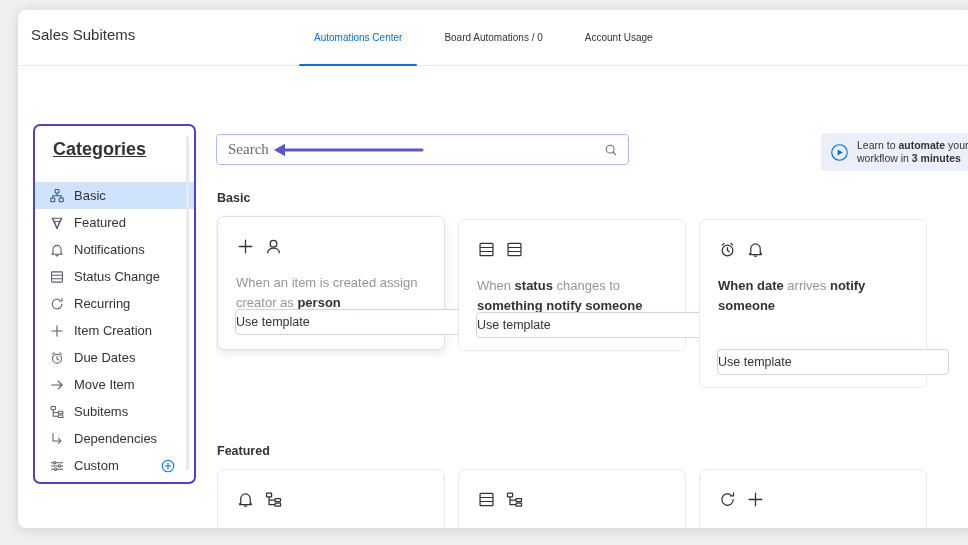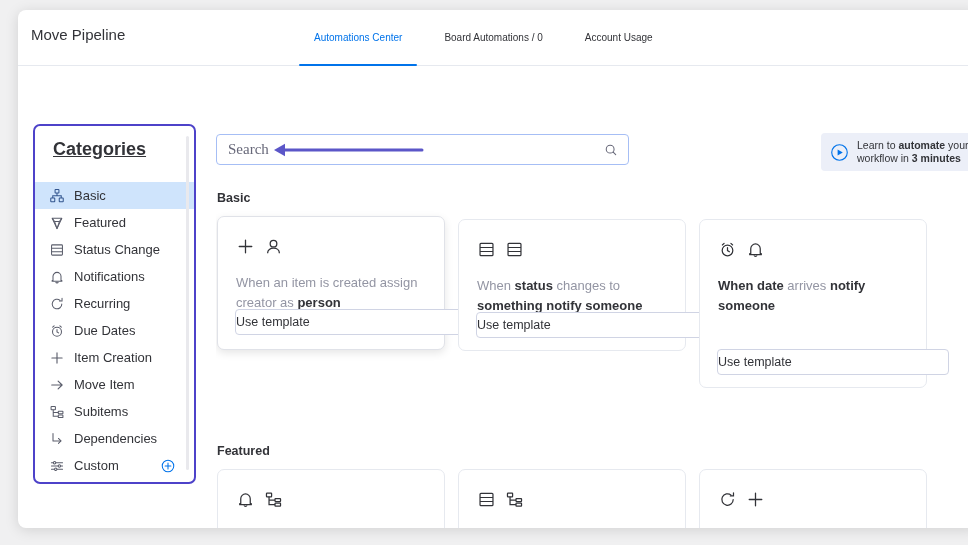--- a/index.html
+++ b/index.html
@@ -297,21 +297,21 @@
   #card-b0 .use-template { left: 17px; width: 240px; bottom: 14px; }
   #card-b1 .use-template { width: 232px; }
   #card-b2 .use-template { width: 232px; }
 </style>
 </head>
 <body>
 
 <div class="modal">
 
   <div class="header">
-    <div class="board-title">Move Pipeline</div>
+    <div class="board-title">Sales Subitems</div>
 
     <div class="tabs">
       <div class="tab active">Automations Center</div>
       <div class="tab">Board Automations / 0</div>
       <div class="tab">Account Usage</div>
     </div>
 
   </div>
 
   <div class="body-wrap">
@@ -338,66 +338,66 @@
               <svg viewBox="0 0 20 20" fill="none" stroke="currentColor" stroke-width="1.3" stroke-linejoin="round">
                 <path d="M4 4h12l-6 13L4 4z"></path>
                   <path d="M4 4l3 4.2h6L16 4M7 8.2L10 17l3-8.8"></path>
               </svg>
             </span>
             <span class="cat-label">Featured</span>
           </li>
 
           <li class="cat-item">
             <span class="cat-icon">
+              <svg viewBox="0 0 20 20" fill="none" stroke="currentColor" stroke-width="1.3" stroke-linejoin="round">
+                <path d="M5 14.4V9.2a5 5 0 0 1 10 0v5.2h1.1v1H3.9v-1H5z"></path>
+                <path d="M8.4 16.2a1.7 1.7 0 0 0 3.2 0"></path>
+              </svg>
+            </span>
+            <span class="cat-label">Notifications</span>
+          </li>
+
+          <li class="cat-item">
+            <span class="cat-icon">
               <svg viewBox="0 0 20 20" fill="none" stroke="currentColor" stroke-width="1.3">
                 <rect x="3.2" y="3.6" width="13.6" height="12.8" rx="1"></rect>
                 <path d="M3.2 7.9h13.6M3.2 12.1h13.6"></path>
               </svg>
             </span>
             <span class="cat-label">Status Change</span>
           </li>
 
           <li class="cat-item">
             <span class="cat-icon">
-              <svg viewBox="0 0 20 20" fill="none" stroke="currentColor" stroke-width="1.3" stroke-linejoin="round">
-                <path d="M5 14.4V9.2a5 5 0 0 1 10 0v5.2h1.1v1H3.9v-1H5z"></path>
-                <path d="M8.4 16.2a1.7 1.7 0 0 0 3.2 0"></path>
-              </svg>
-            </span>
-            <span class="cat-label">Notifications</span>
-          </li>
-
-          <li class="cat-item">
-            <span class="cat-icon">
               <svg viewBox="0 0 20 20" fill="none" stroke="currentColor" stroke-width="1.3" stroke-linecap="round">
                 <path d="M16 10a6 6 0 1 1-2.2-4.6"></path>
                 <path d="M16.3 2.9v3.3h-3.3"></path>
               </svg>
             </span>
             <span class="cat-label">Recurring</span>
+          </li>
+
+          <li class="cat-item">
+            <span class="cat-icon">
+              <svg viewBox="0 0 20 20" fill="none" stroke="currentColor" stroke-width="1.4" stroke-linecap="round">
+                <path d="M10 3.6v12.8M3.6 10h12.8"></path>
+              </svg>
+            </span>
+            <span class="cat-label">Item Creation</span>
           </li>
 
           <li class="cat-item">
             <span class="cat-icon">
               <svg viewBox="0 0 20 20" fill="none" stroke="currentColor" stroke-width="1.3" stroke-linecap="round">
                 <circle cx="10" cy="11" r="5.6"></circle>
                 <path d="M10 8v3.1l2 1.3"></path>
                 <path d="M4.6 5.2L6.4 3.5M15.4 5.2l-1.8-1.7"></path>
               </svg>
             </span>
             <span class="cat-label">Due Dates</span>
-          </li>
-
-          <li class="cat-item">
-            <span class="cat-icon">
-              <svg viewBox="0 0 20 20" fill="none" stroke="currentColor" stroke-width="1.4" stroke-linecap="round">
-                <path d="M10 3.6v12.8M3.6 10h12.8"></path>
-              </svg>
-            </span>
-            <span class="cat-label">Item Creation</span>
           </li>
 
           <li class="cat-item">
             <span class="cat-icon">
               <svg viewBox="0 0 20 20" fill="none" stroke="currentColor" stroke-width="1.4" stroke-linecap="round" stroke-linejoin="round">
                 <path d="M3.4 10h13M11.4 5.2L16.4 10l-5 4.8"></path>
               </svg>
             </span>
             <span class="cat-label">Move Item</span>
           </li>

